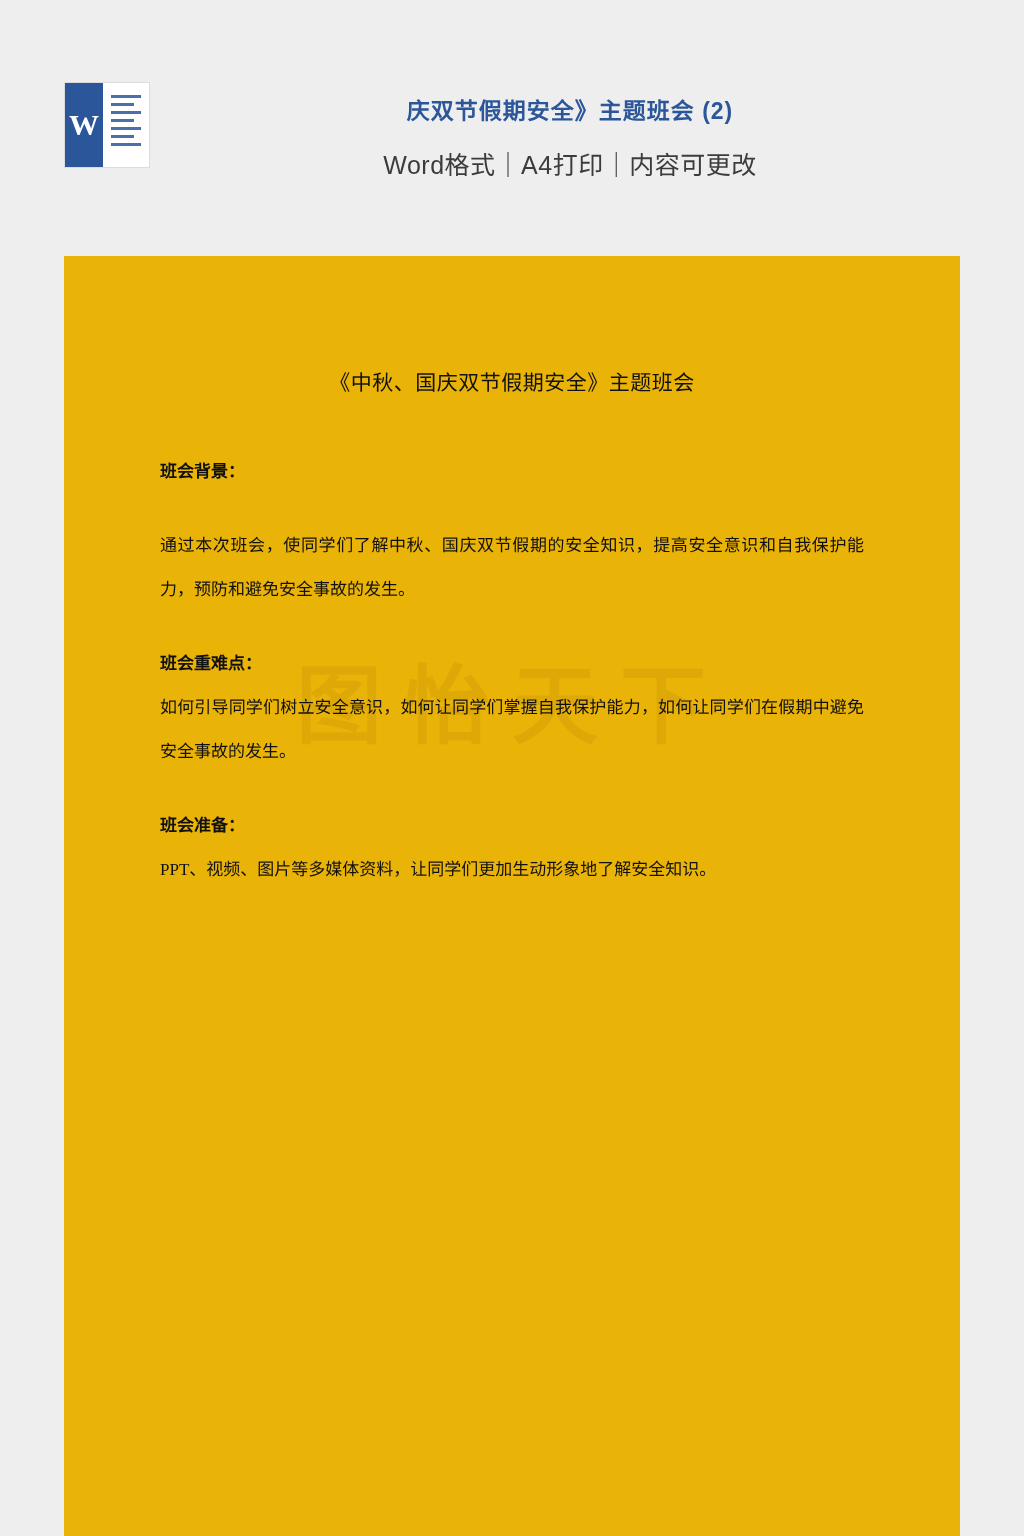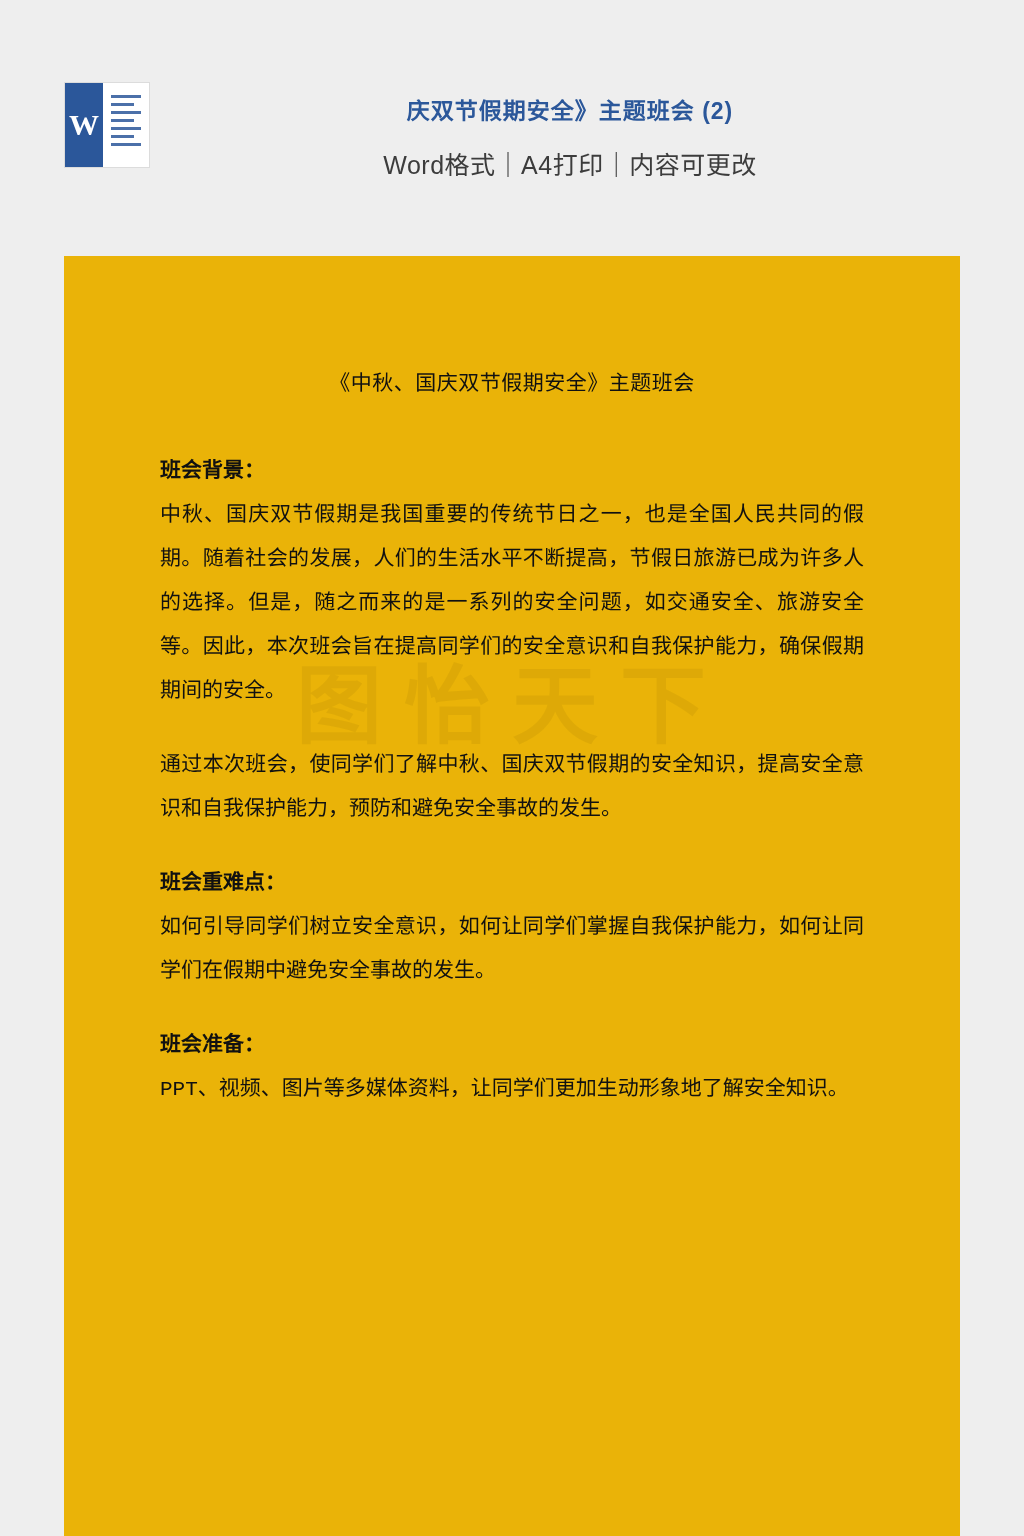--- a/index.html
+++ b/index.html
@@ -102,22 +102,22 @@
   .doc-title {
     text-align: center;
     font-family: "Liberation Serif", serif;
     font-size: 21px;
     color: #111111;
     letter-spacing: .5px;
     margin-bottom: 54px;
   }
 
   .doc-body {
-    font-family: Liberation Mono, monospace;
-    font-size: 21px;
+    font-family: Liberation Serif, serif;
+    font-size: 17px;
     line-height: 44px;
     color: #111111;
     text-align: justify;
   }
   .sec {
     margin-bottom: 30px;
   }
   .sec-head {
     font-weight: bold;
   }
@@ -164,21 +164,20 @@
 </div>
 
 <div class="page">
   <div class="watermark">图怡天下</div>
 
   <div class="doc-title">《中秋、国庆双节假期安全》主题班会</div>
 
   <div class="doc-body">
     <div class="sec">
       <div class="sec-head">班会背景：</div>
-      <div class="sec-para">中秋、国庆双节假期是我国重要的传统节日之一，也是全国人民共同的假期。随着社会的发展，人们的生活水平不断提高，节假日旅游已成为许多人的选择。但是，随之而来的是一系列的安全问题，如交通安全、旅游安全等。因此，本次班会旨在提高同学们的安全意识和自我保护能力，确保假期期间的安全。</div>
     </div>
     <div class="sec">
       <div class="sec-para">通过本次班会，使同学们了解中秋、国庆双节假期的安全知识，提高安全意识和自我保护能力，预防和避免安全事故的发生。</div>
     </div>
     <div class="sec">
       <div class="sec-head">班会重难点：</div>
       <div class="sec-para">如何引导同学们树立安全意识，如何让同学们掌握自我保护能力，如何让同学们在假期中避免安全事故的发生。</div>
     </div>
     <div class="sec">
       <div class="sec-head">班会准备：</div>

